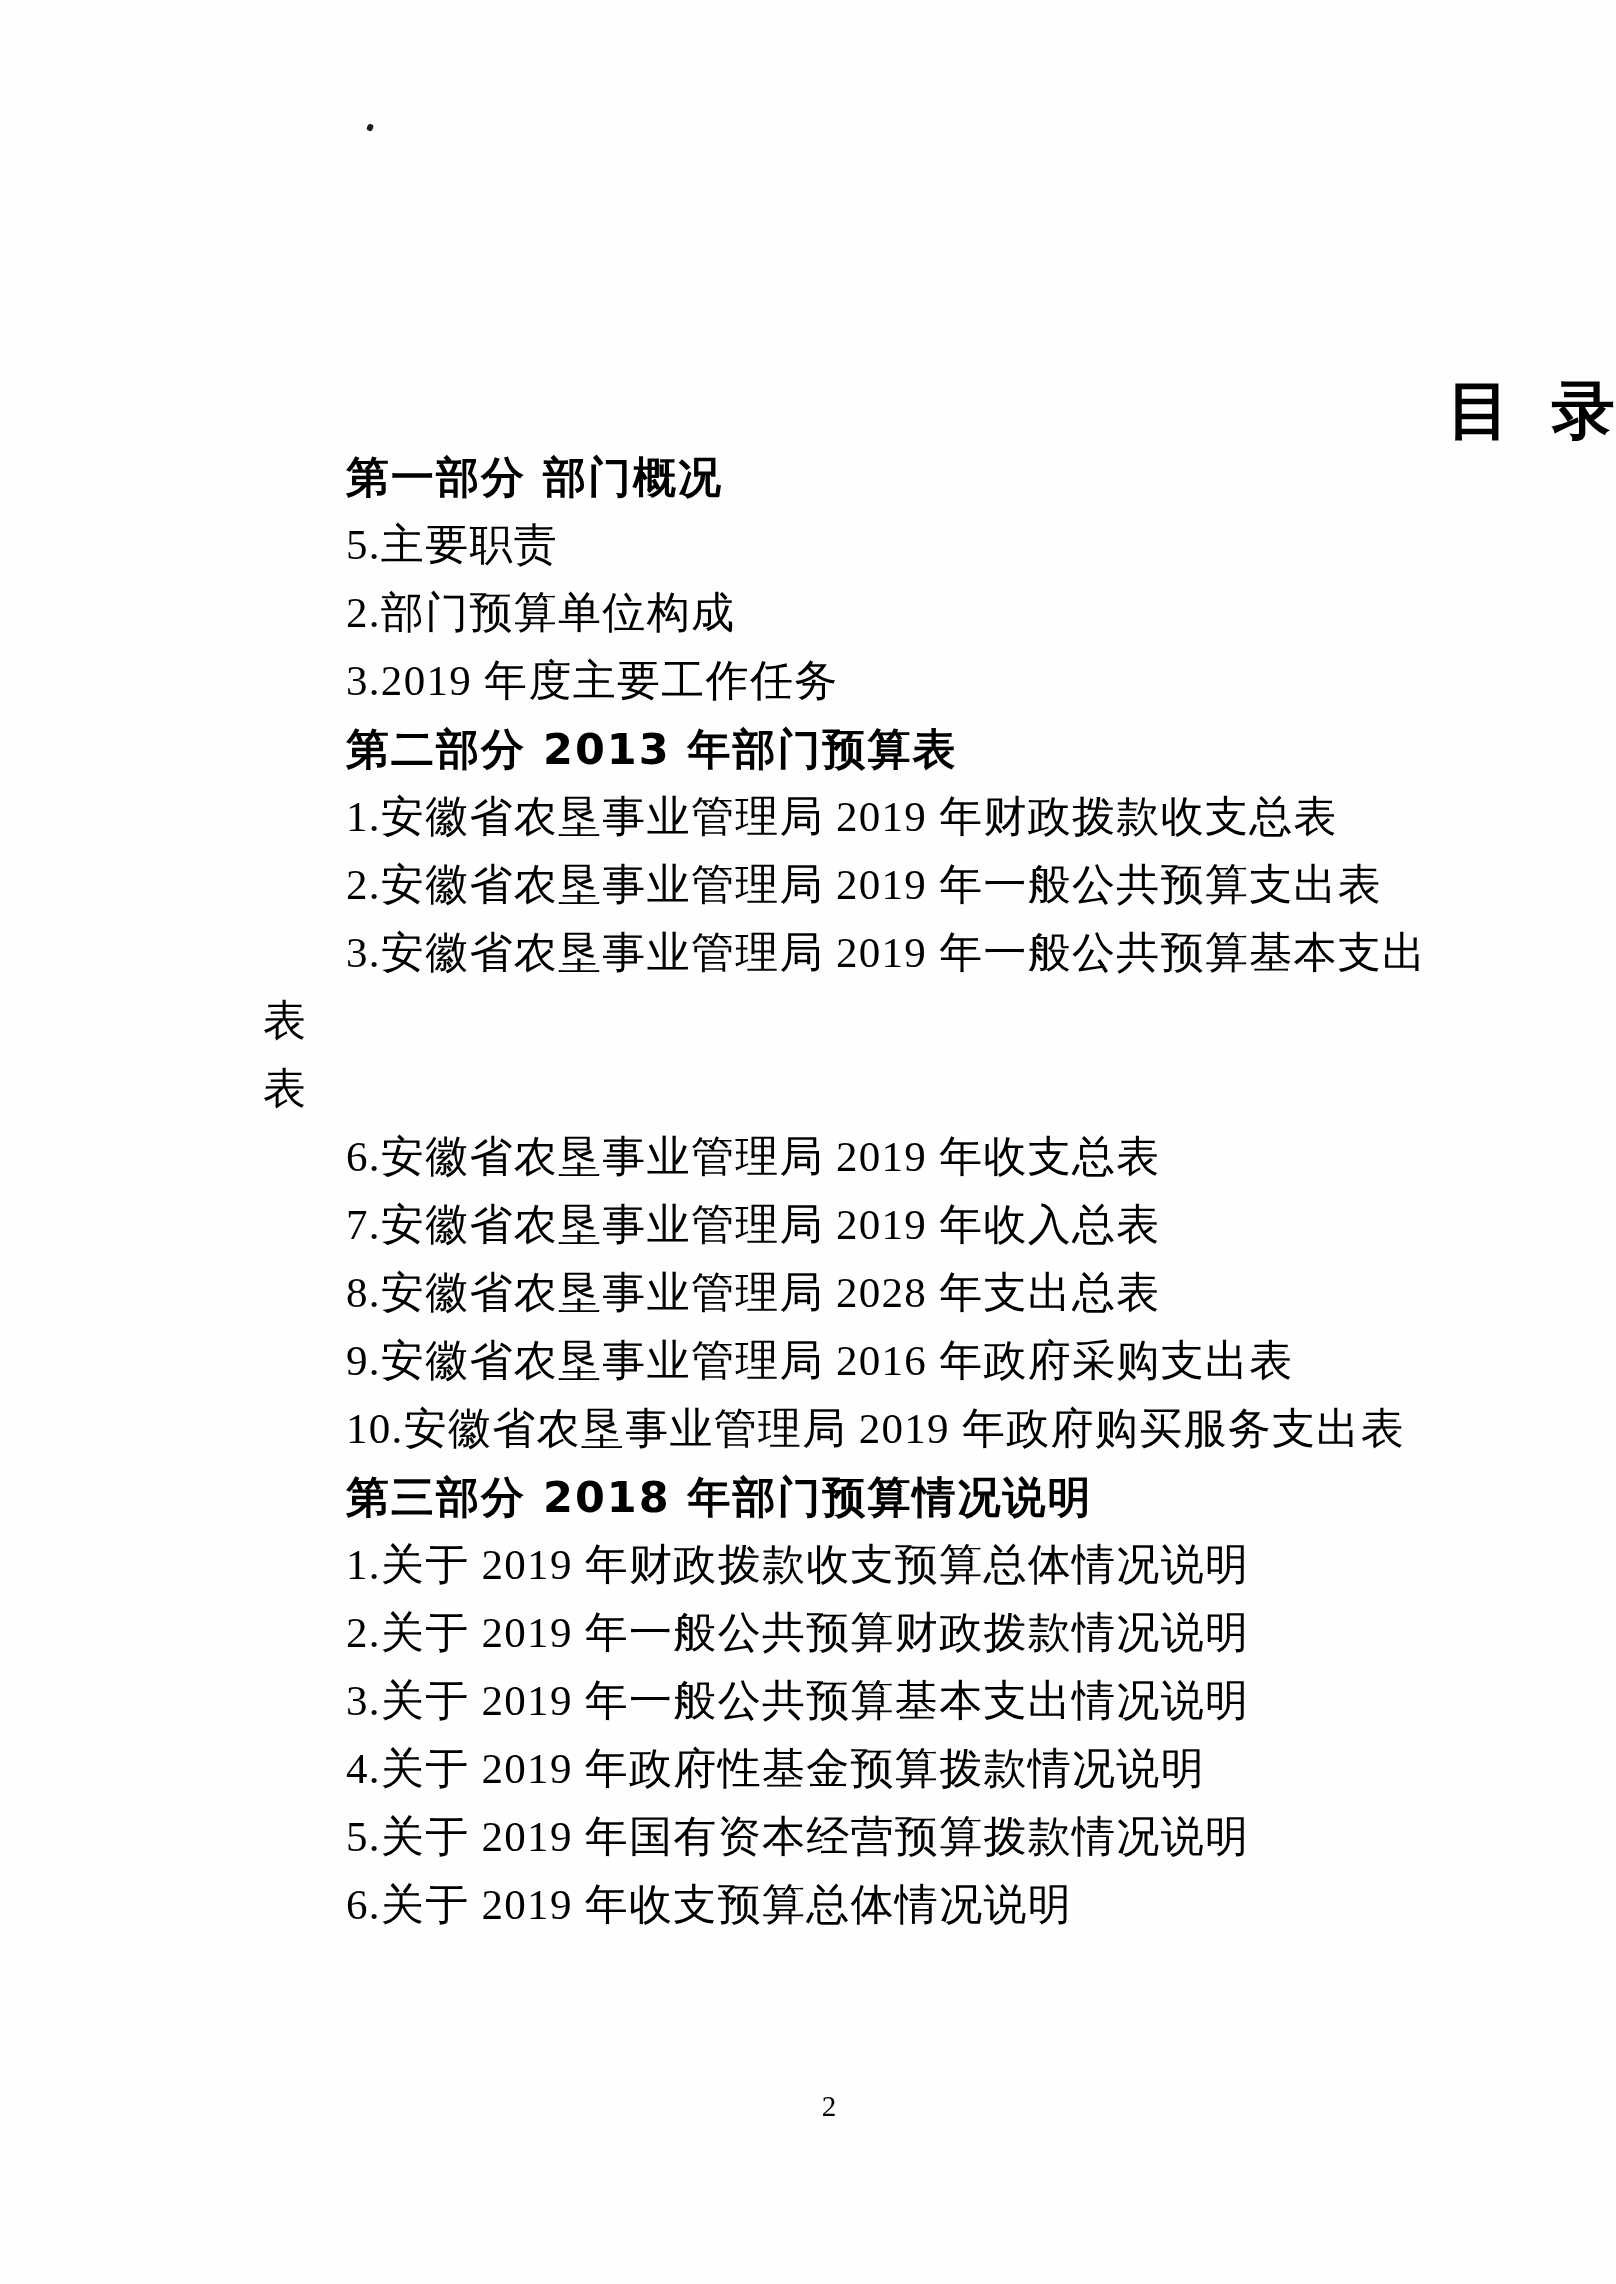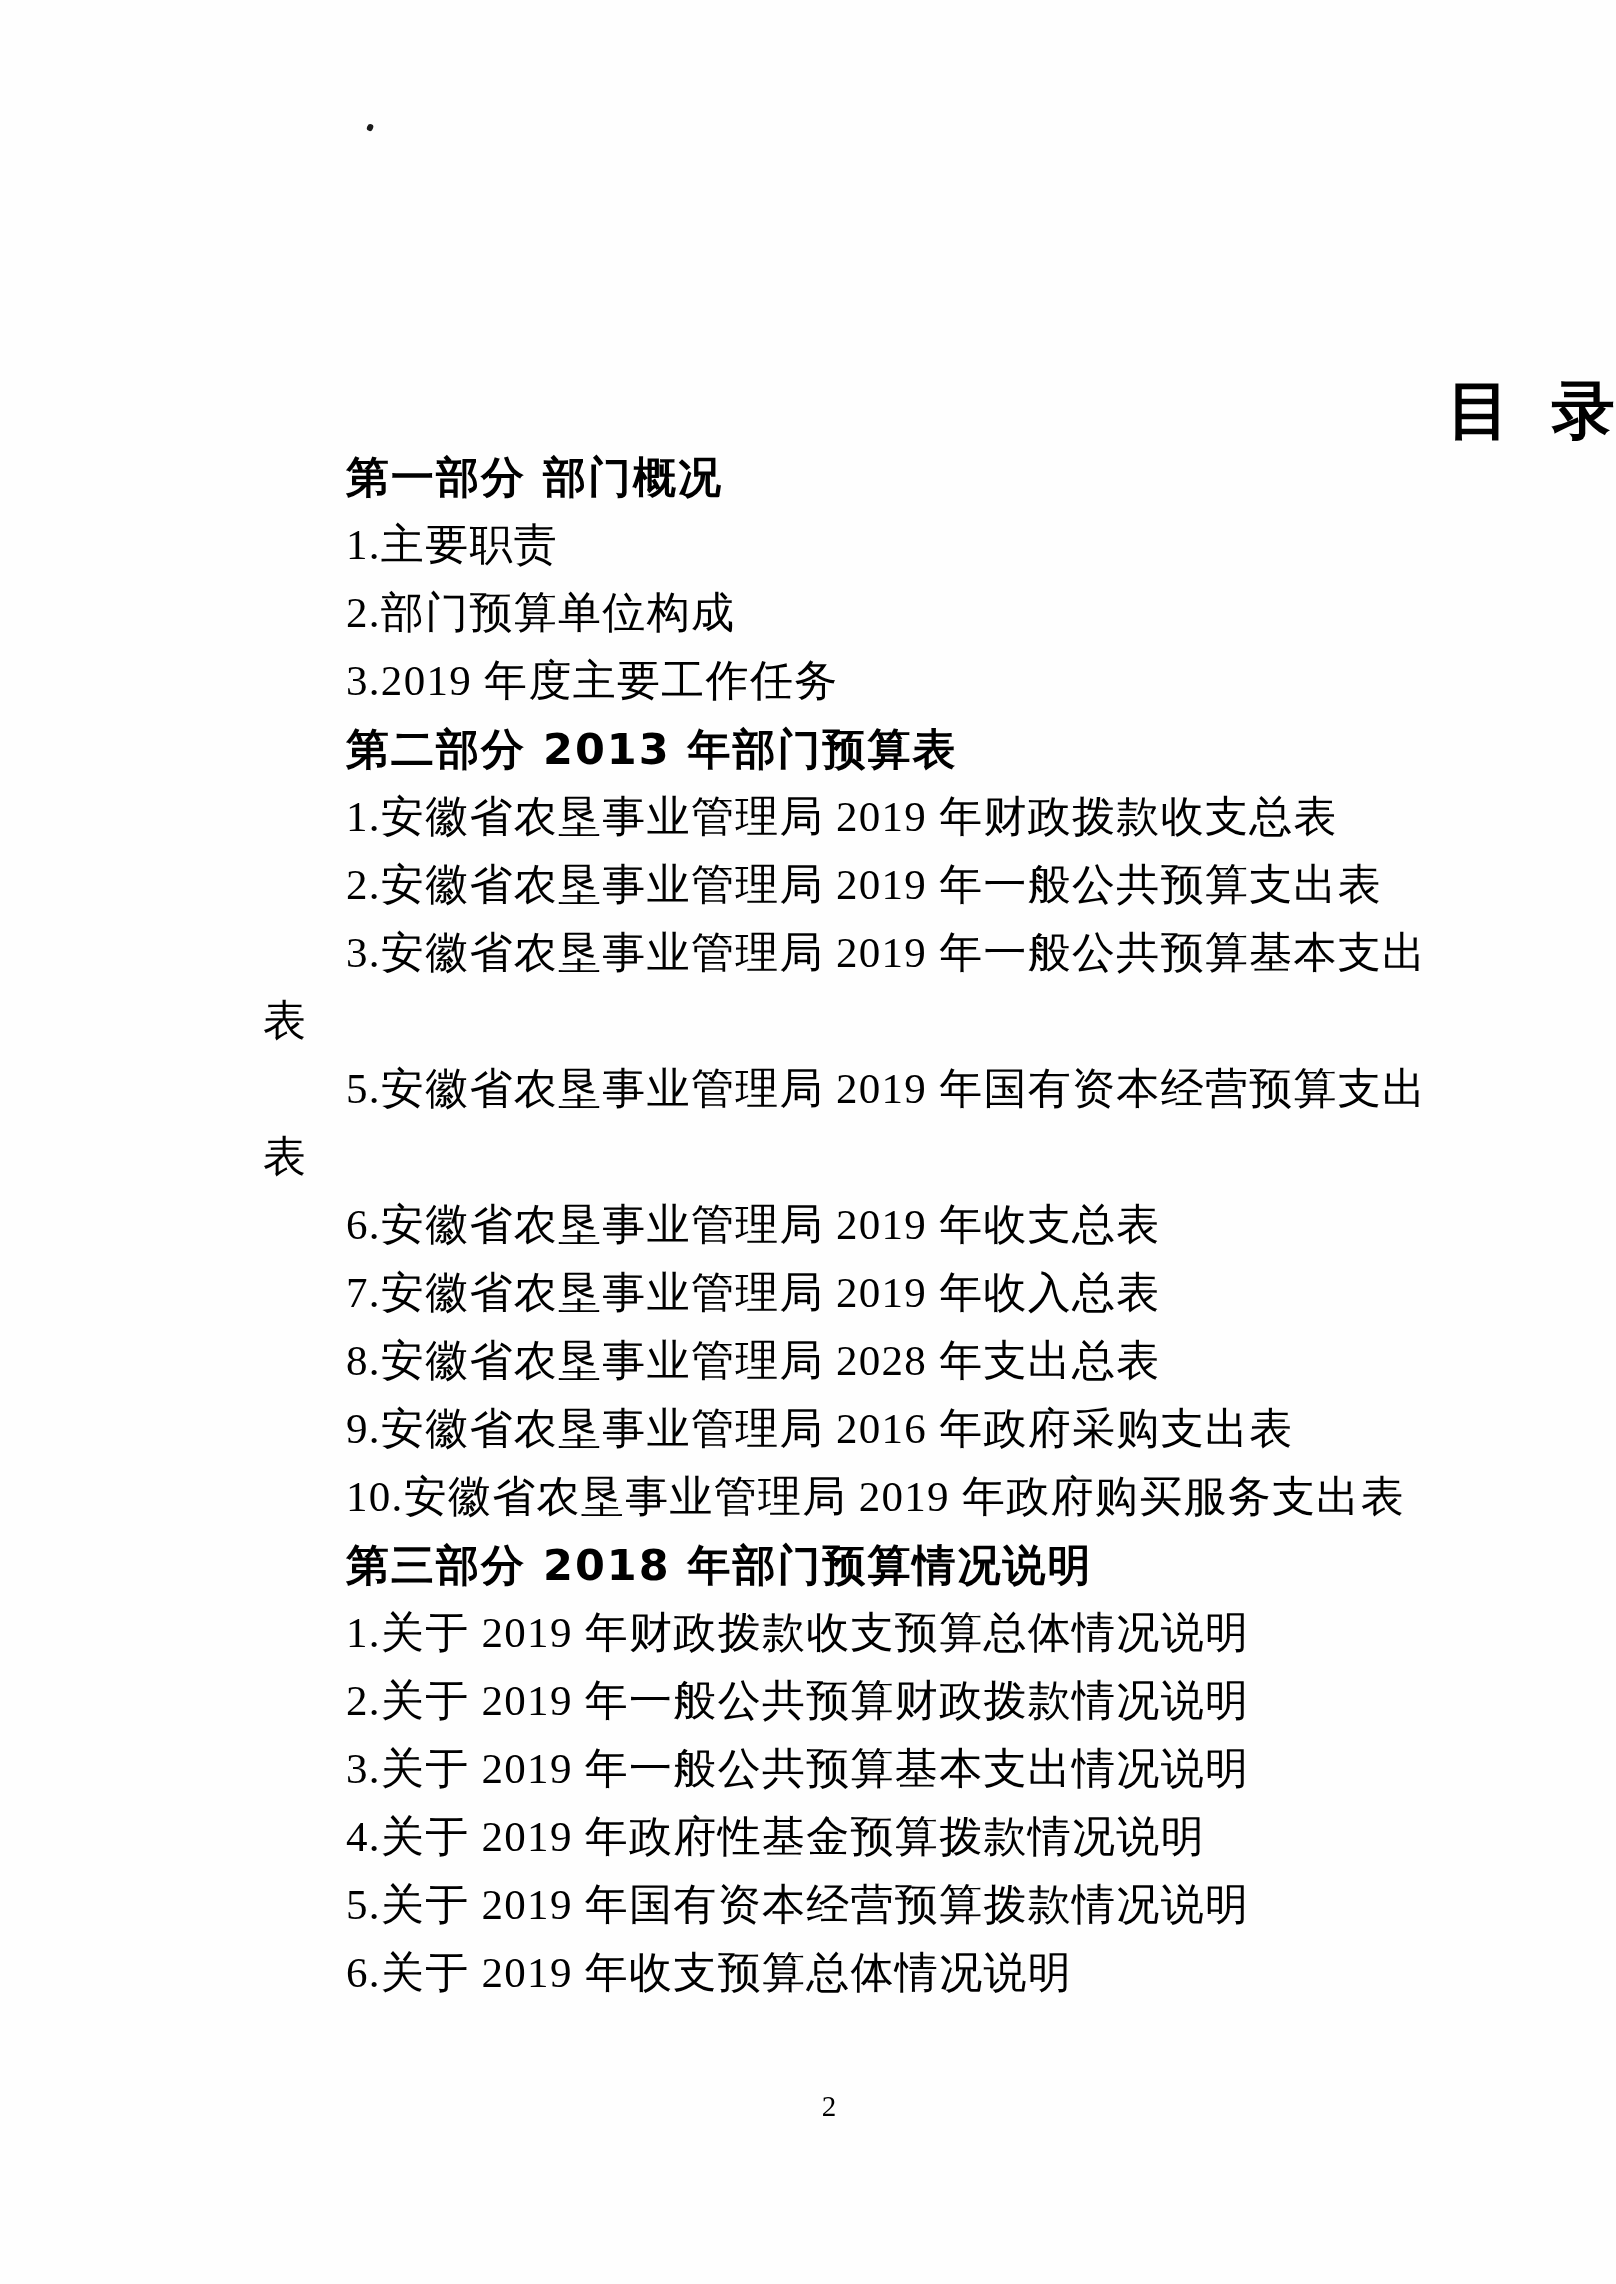--- a/index.html
+++ b/index.html
@@ -78,30 +78,29 @@
 
 <div class="page">
 
   <div class="speck"></div>
 
   <h1 class="doc-title">目 录</h1>
 
   <div class="content">
 
     <div class="line indent heading">第一部分 部门概况</div>
-    <div class="line indent">1.主要职责</div>
+    <div class="line indent">5.主要职责</div>
     <div class="line indent">2.部门预算单位构成</div>
     <div class="line indent">3.2019 年度主要工作任务</div>
 
     <div class="line indent heading">第二部分 2013 年部门预算表</div>
     <div class="line indent">1.安徽省农垦事业管理局 2019 年财政拨款收支总表</div>
     <div class="line indent">2.安徽省农垦事业管理局 2019 年一般公共预算支出表</div>
     <div class="line indent">3.安徽省农垦事业管理局 2019 年一般公共预算基本支出</div>
     <div class="line">表</div>
-    <div class="line indent">5.安徽省农垦事业管理局 2019 年国有资本经营预算支出</div>
     <div class="line">表</div>
     <div class="line indent">6.安徽省农垦事业管理局 2019 年收支总表</div>
     <div class="line indent">7.安徽省农垦事业管理局 2019 年收入总表</div>
     <div class="line indent">8.安徽省农垦事业管理局 2028 年支出总表</div>
     <div class="line indent">9.安徽省农垦事业管理局 2016 年政府采购支出表</div>
     <div class="line indent">10.安徽省农垦事业管理局 2019 年政府购买服务支出表</div>
 
     <div class="line indent heading">第三部分 2018 年部门预算情况说明</div>
     <div class="line indent">1.关于 2019 年财政拨款收支预算总体情况说明</div>
     <div class="line indent">2.关于 2019 年一般公共预算财政拨款情况说明</div>

